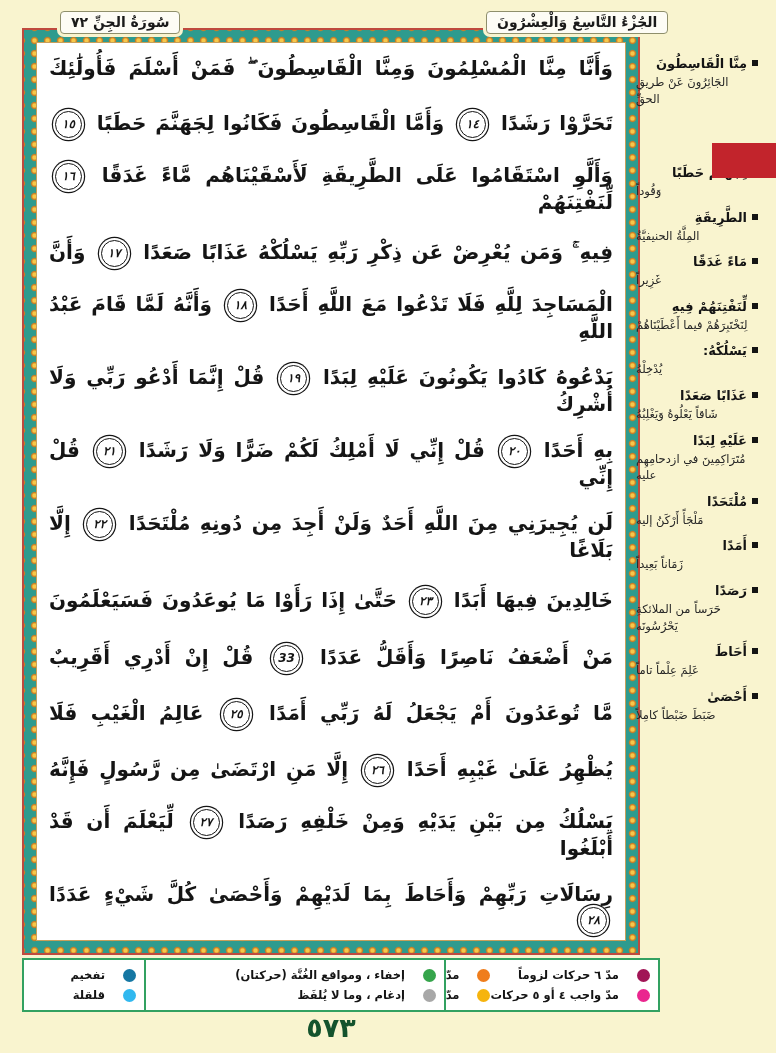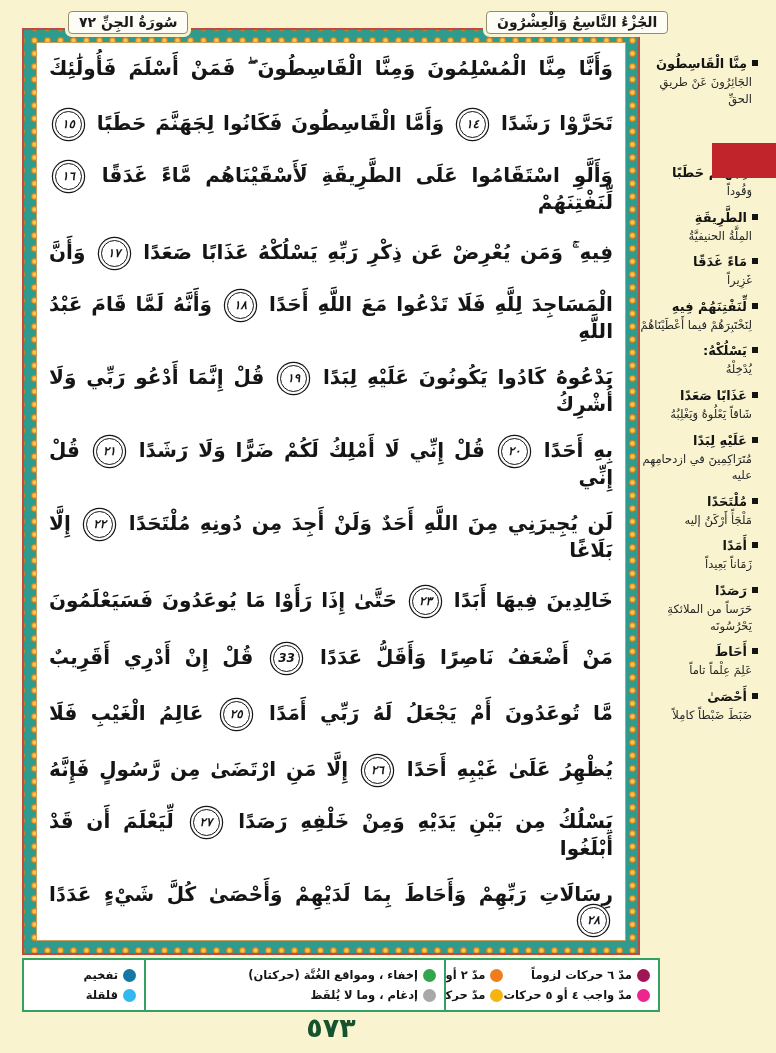--- a/index.html
+++ b/index.html
@@ -22,42 +22,42 @@
     font-size:20px;line-height:1.25;color:#151515;font-weight:bold;}
   .medallion{display:inline-flex;align-items:center;justify-content:center;
     width:25px;height:25px;border:1.5px solid #151515;border-radius:50%;
     box-shadow:0 0 0 2px #fff,0 0 0 3.2px #151515;background:#fff;
     font-size:12px;font-weight:bold;margin:0 6px;vertical-align:middle;font-style:italic;}
 
   
   .tab{position:absolute;top:11px;background:#FDFCF5;border:1px solid #8F8F6B;border-radius:4px;
     padding:2px 10px 3px 10px;font-size:14px;font-weight:bold;direction:rtl;color:#1a1a1a;
     box-shadow:0 0 0 3px #F9F4CF;white-space:nowrap;}
-  .tab-surah{left:68px;}
+  .tab-surah{left:60px;}
   .tab-juz{left:486px;}
 
   
   .sidebar{position:absolute;top:56px;right:16px;width:128px;direction:rtl;}
   .note{margin-bottom:10px;}
   .note-word{font-size:13px;font-weight:bold;color:#141414;text-align:right;line-height:1.3;padding-right:2px;}
   .bullet{display:inline-block;width:6px;height:6px;background:#141414;margin-left:5px;vertical-align:2px;}
-  .note-meaning{font-size:11.5px;color:#262626;text-align:right;line-height:1.45;padding:1px 8px 0 4px;}
+  .note-meaning{font-size:11.5px;color:#262626;text-align:left;line-height:1.45;padding:1px 8px 0 4px;}
   .bookmark-gap{margin-bottom:58px;}
 
   
   .bookmark{position:absolute;top:143px;right:0;width:64px;height:35px;background:#C2242C;}
 
   
   .legend{position:absolute;left:20px;top:958px;width:640px;height:54px;display:flex;direction:rtl;}
   .legend-box{box-sizing:border-box;border:2px solid #33A161;background:#FFFFFF;
     display:flex;flex-direction:column;justify-content:space-evenly;padding:2px 8px;margin-left:-2px;}
   .legend-box.g0{width:216px;display:grid;grid-template-columns:1.25fr 1fr;align-content:space-evenly;}
   .legend-box.g1{width:302px;}
   .legend-box.g2{width:124px;}
-  .legend-row{display:flex;align-items:flex-end;gap:5px;font-size:11.5px;font-weight:bold;
+  .legend-row{display:flex;align-items:flex-end;gap:18px;font-size:11.5px;font-weight:bold;
     direction:rtl;color:#141414;white-space:nowrap;}
   .legend-dot{width:13px;height:13px;border-radius:50%;flex:0 0 auto;}
 
   
   .page-number{position:absolute;left:22px;top:1012px;width:618px;text-align:center;
     font-size:27px;font-weight:bold;color:#14532d;}
 </style>
 </head>
 <body>
 

